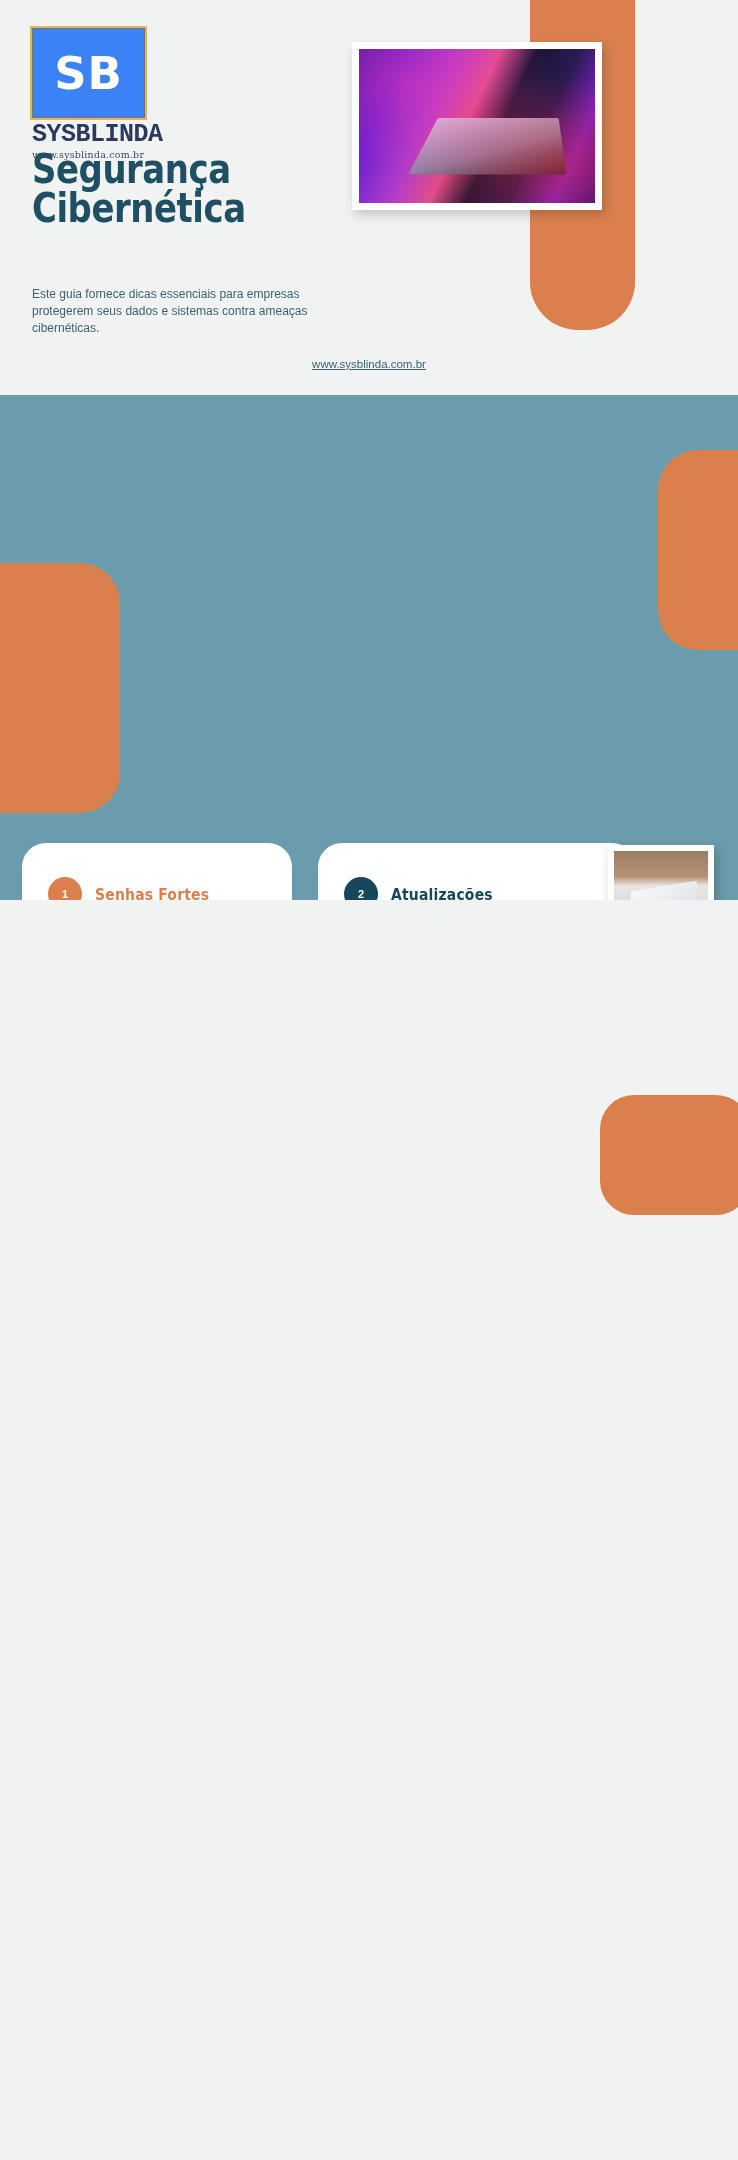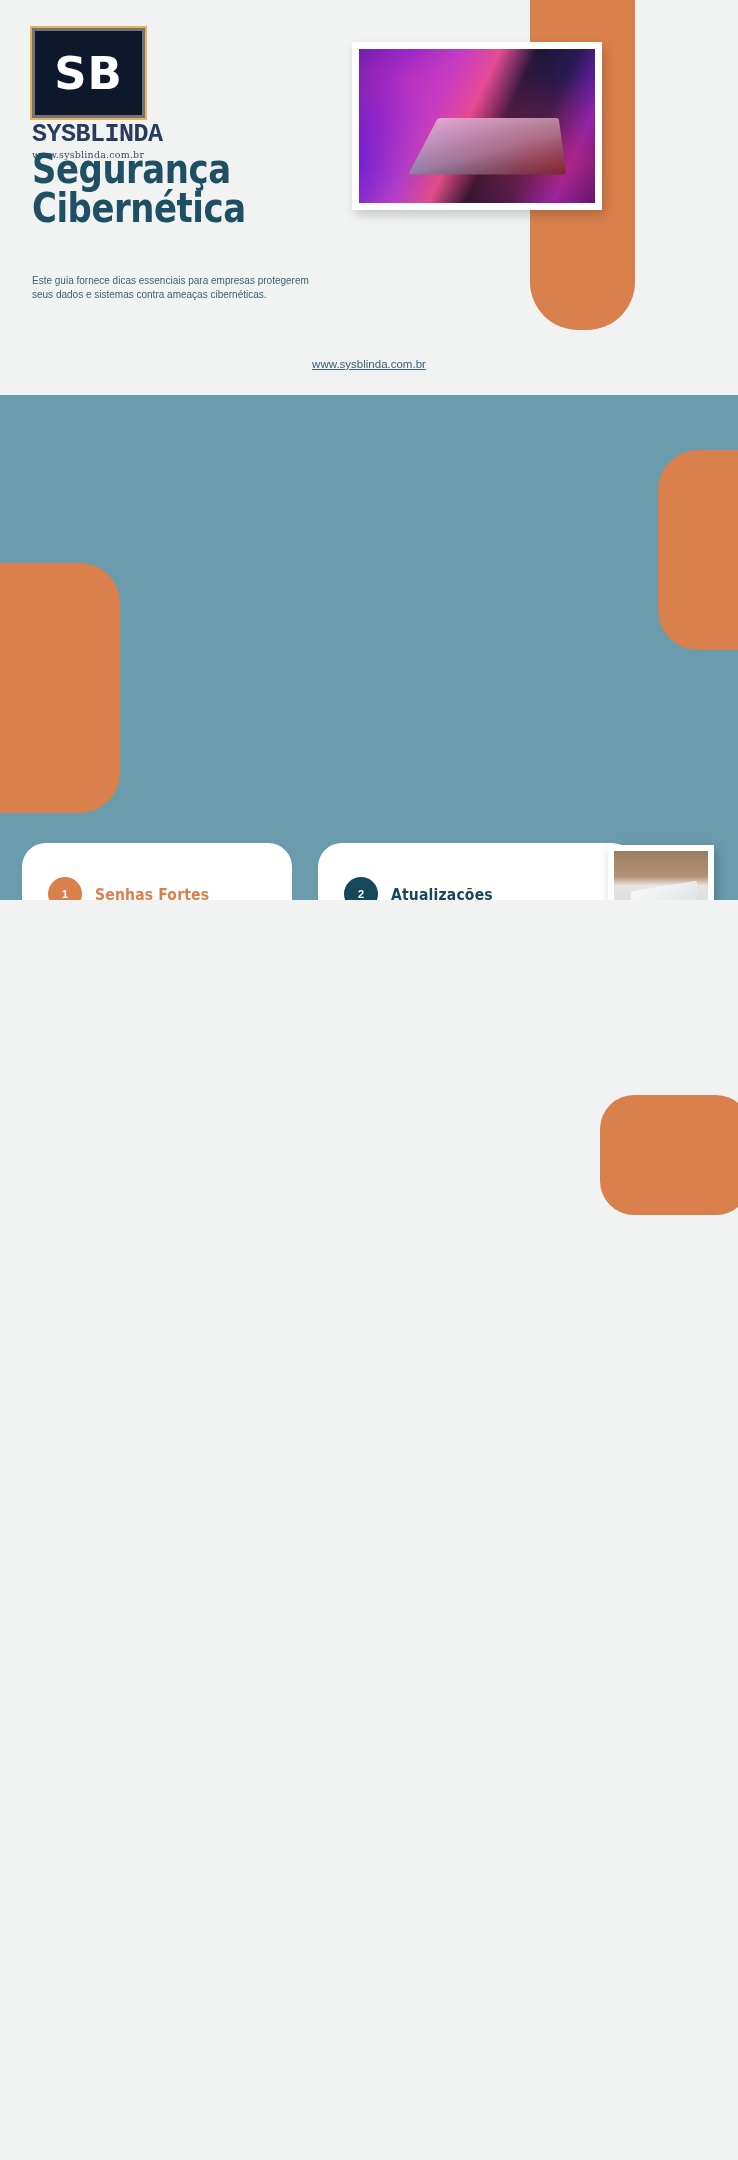--- a/index.html
+++ b/index.html
@@ -32,22 +32,22 @@
     border-bottom-right-radius: 48px;
   }
   .logo-box {
     position: absolute;
     left: 32px; top: 28px;
     width: 125px;
   }
   .logo-frame {
     position: relative;
     width: 113px; height: 90px;
-    background: #0f172a;
-    border: 3px solid #737373;
+    background: #3b82f6;
+    border: 1px solid #737373;
     outline: 2px solid #e3b35e;
     display: flex; align-items: center; justify-content: center;
   }
   .logo-frame .sb {
     color: #ffffff;
     font-family: "DejaVu Sans", sans-serif;
     font-weight: 700;
     font-size: 45px;
     letter-spacing: 1px;
     line-height: 1;
@@ -75,24 +75,24 @@
     font-family: "DejaVu Sans Condensed", "Liberation Sans Narrow", "Liberation Sans", sans-serif;
     font-weight: 700;
     font-size: 41px;
     line-height: 0.96;
     letter-spacing: -0.5px;
     transform: scaleX(0.92);
     transform-origin: left top;
   }
   .hero-sub {
     position: absolute;
-    left: 32px; top: 274px;
+    left: 32px; top: 286px;
     width: 280px;
     color: #3d6070;
-    font-size: 10px;
+    font-size: 12px;
     line-height: 1.42;
   }
   .hero-img {
     position: absolute;
     left: 352px; top: 42px;
     width: 250px; height: 168px;
     background: #ffffff;
     padding: 7px;
     box-shadow: 3px 5px 10px rgba(0,0,0,0.18);
   }

